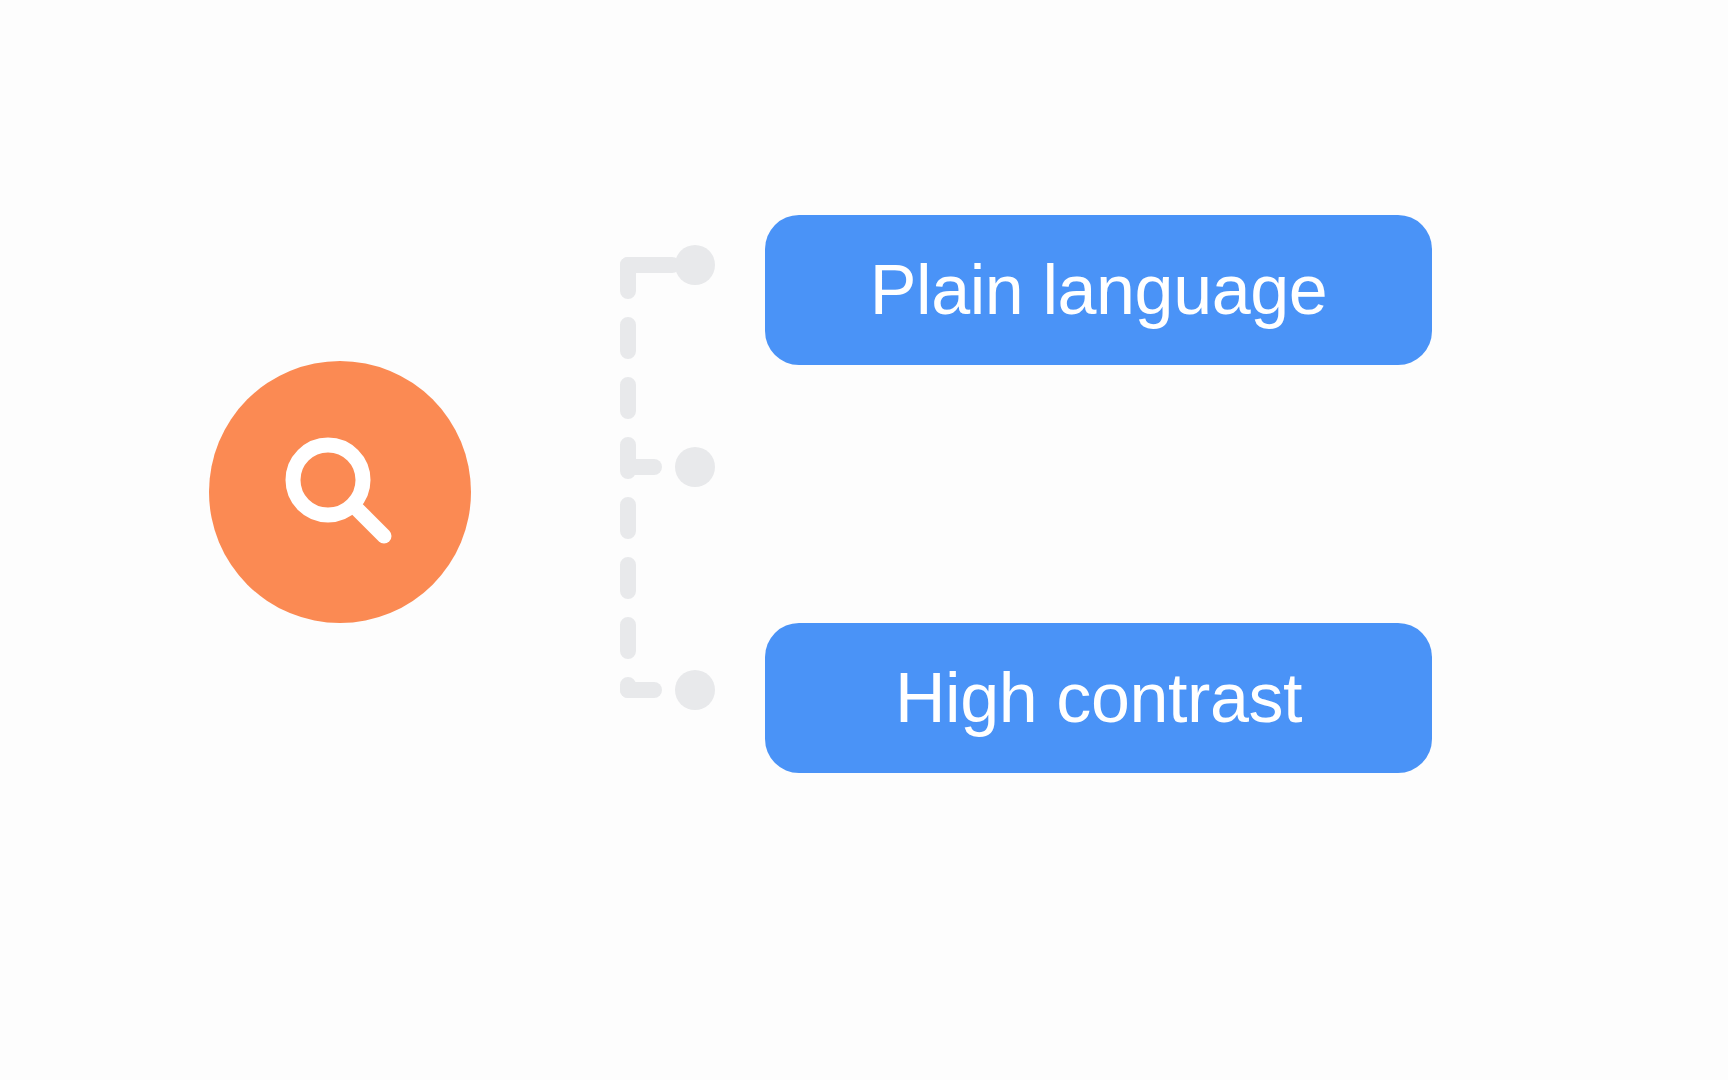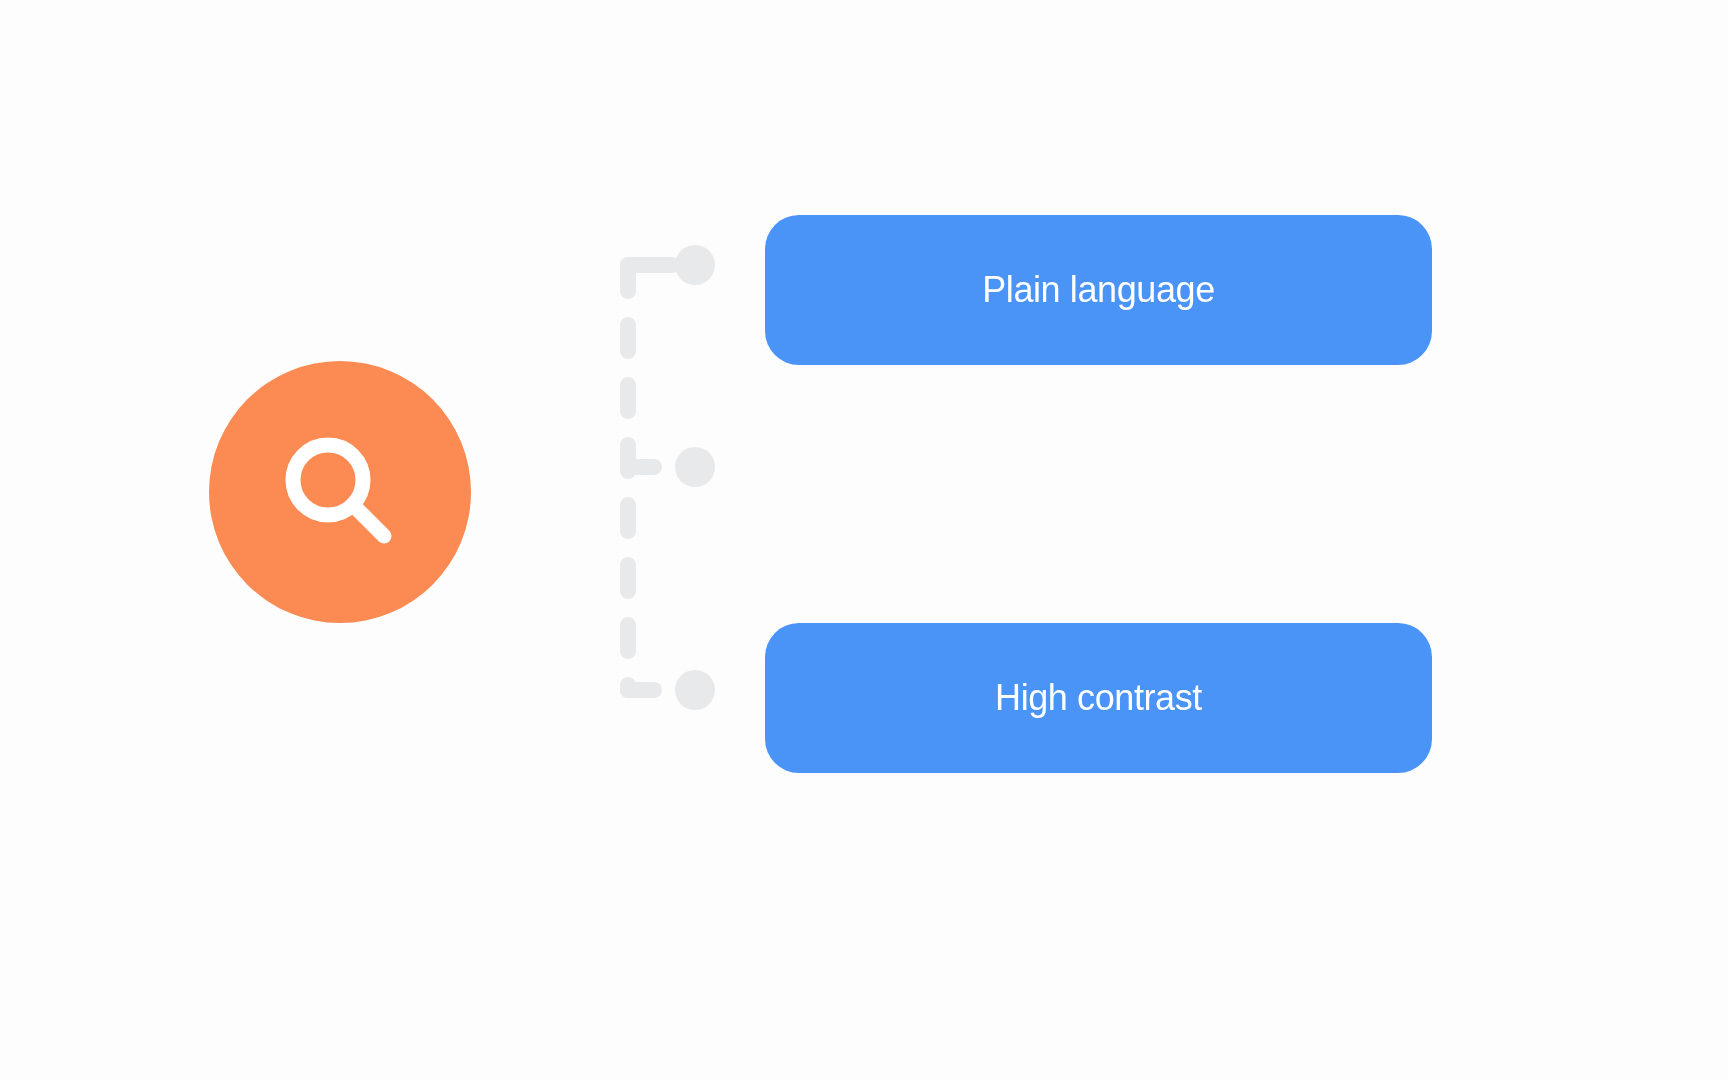--- a/index.html
+++ b/index.html
@@ -57,21 +57,21 @@
     height: 150px;
     border-radius: 34px;
     background: #4a93f7;
     display: flex;
     align-items: center;
     justify-content: center;
     box-sizing: border-box;
   }
   .pill-label {
     color: #ffffff;
-    font-size: 36px;
+    font-size: 70px;
     font-weight: 400;
     letter-spacing: -0.4px;
     line-height: 1;
     white-space: nowrap;
     font-family: "Liberation Sans", sans-serif;
   }
   .pill-1 { top: 215px; }
   .pill-2 { top: 420px; }
   .pill-3 { top: 623px; align-items: center; }
 </style>

